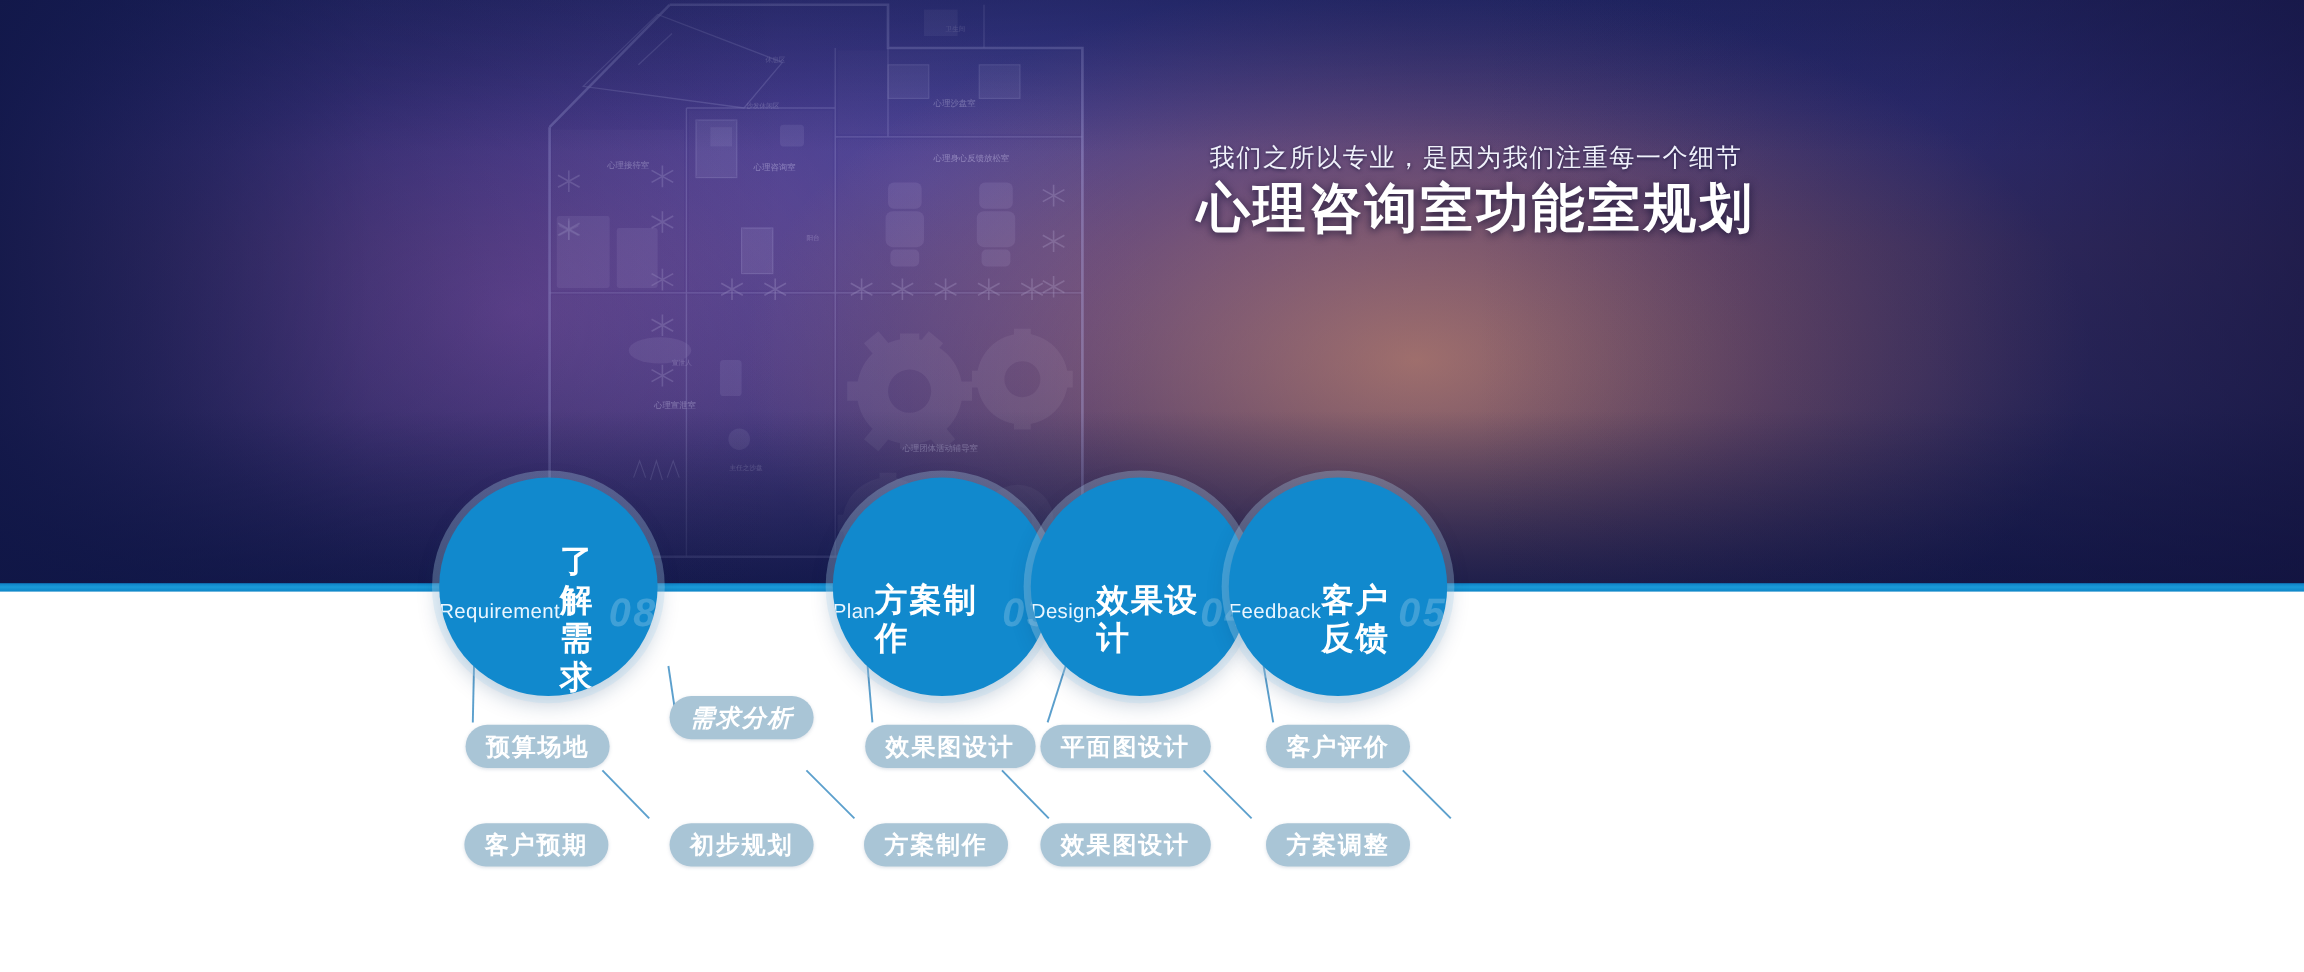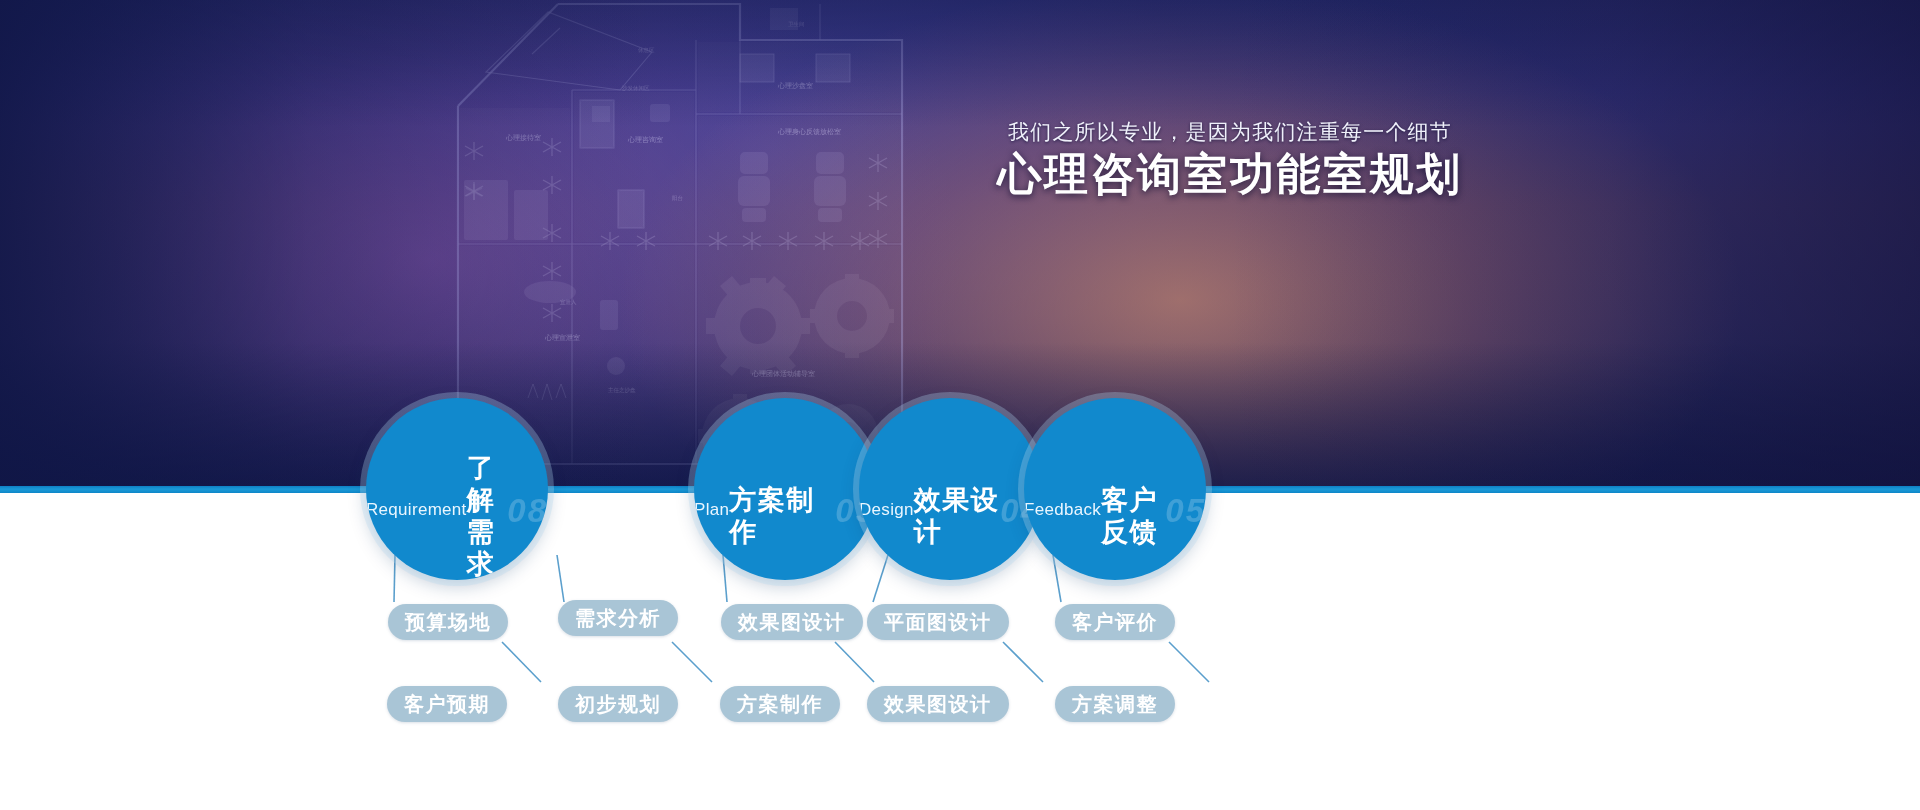--- a/index.html
+++ b/index.html
@@ -265,21 +265,21 @@
   <div class="steps">
       <div class="step" style="left: 366px;">
         <div class="circle">
           <div class="c-en">Requirement</div>
           <div class="c-cn">了解需求</div>
           <div class="c-num">08</div>
         </div>
       </div>
       <div class="pill" style="top: 604px; visibility: visible; left: 388px;">预算场地</div>
       <div class="pill" style="top: 686px; visibility: visible; left: 387px;">客户预期</div>
-      <div class="pill" style="top: 600px; visibility: visible; left: 558px;">需求分析</div>
+      <div class="pill" style="top: 580px; visibility: visible; left: 558px; font-style: italic;">需求分析</div>
       <div class="pill" style="top: 686px; visibility: visible; left: 558px;">初步规划</div>
       <div class="step" style="left: 694px;">
         <div class="circle">
           <div class="c-en">Plan</div>
           <div class="c-cn">方案制作</div>
           <div class="c-num">03</div>
         </div>
       </div>
       <div class="pill" style="top: 604px; visibility: visible; left: 721px;">效果图设计</div>
       <div class="pill" style="top: 686px; visibility: visible; left: 720px;">方案制作</div>

